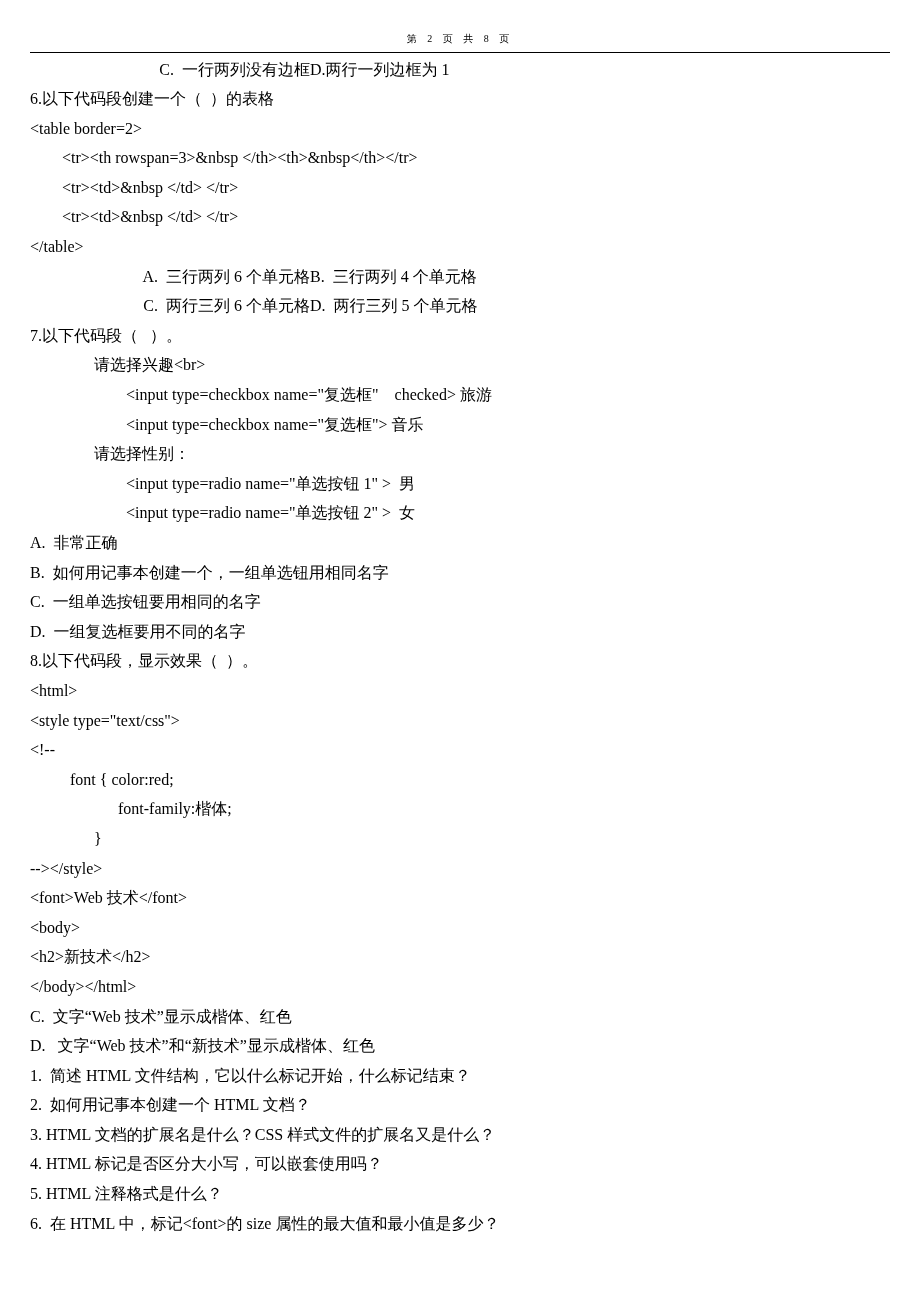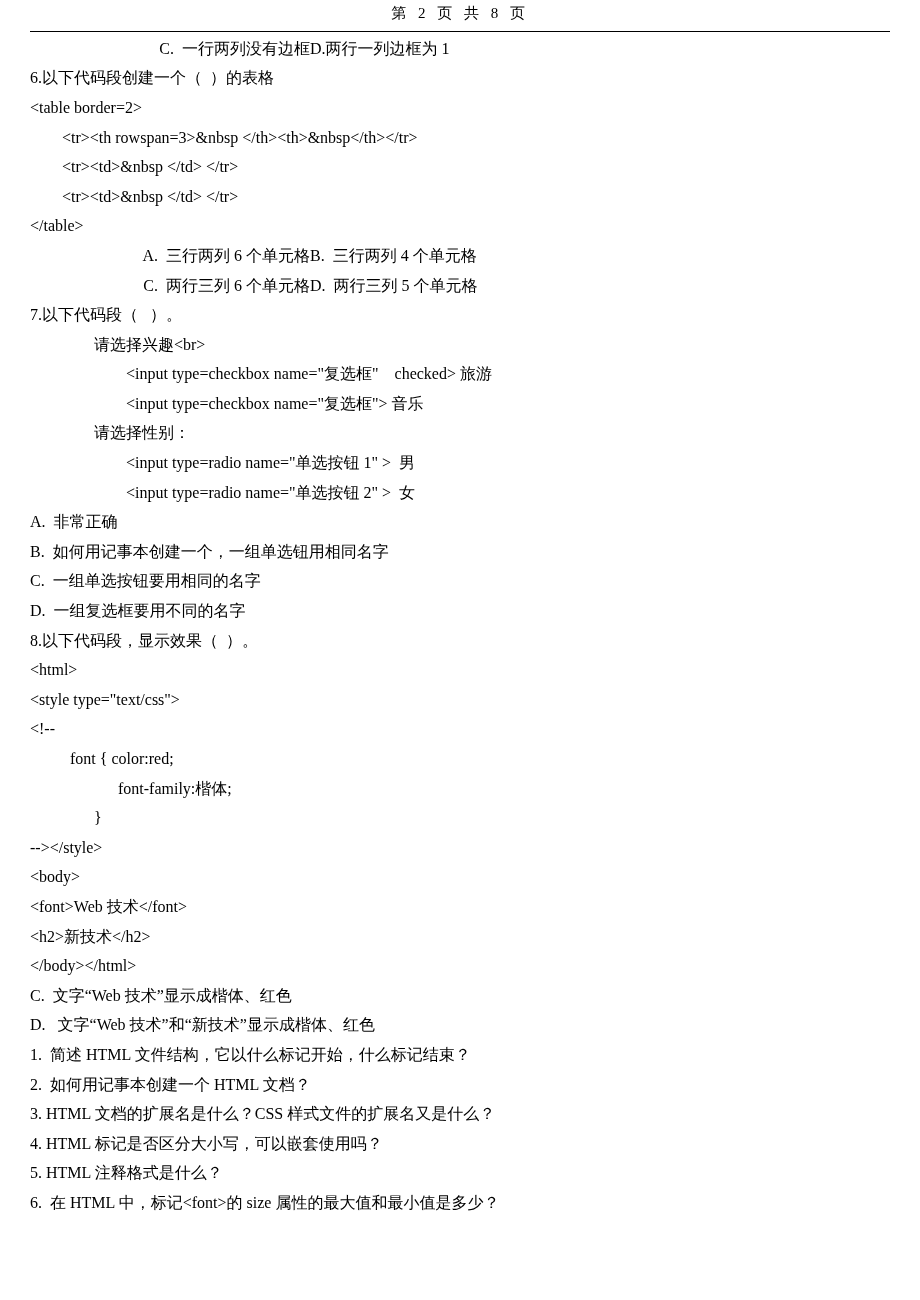--- a/index.html
+++ b/index.html
@@ -8,22 +8,23 @@
       height: 1300px;
       background: #fff;
       font-family: "SimSun", "宋体", serif;
       font-size: 16px;
       color: #000;
       line-height: 1.85;
       padding: 0;
     }
     .page-header {
       text-align: center;
-      font-size: 15px;
+      font-size: 10px;
       letter-spacing: 4px;
+      padding-top: 30px;
       padding-bottom: 0px;
     }
     .hrule {
       border: none;
       border-top: 1px solid #000;
       margin: 3px 30px 0px 30px;
     }
     .content {
       padding: 2px 30px 30px 30px;
     }
@@ -72,22 +73,22 @@
   <div class="line">C.  一组单选按钮要用相同的名字</div>
   <div class="line">D.  一组复选框要用不同的名字</div>
   <div class="line">8.以下代码段，显示效果（  ）。</div>
   <div class="line">&lt;html&gt;</div>
   <div class="line">&lt;style type="text/css"&gt;</div>
   <div class="line">&lt;!--</div>
   <div class="line" style="padding-left:2.5em;">font { color:red;</div>
   <div class="line" style="padding-left:5.5em;">font-family:楷体;</div>
   <div class="line" style="padding-left:4em;">}</div>
   <div class="line">--&gt;&lt;/style&gt;</div>
+  <div class="line">&lt;font&gt;Web 技术&lt;/font&gt;</div>
   <div class="line">&lt;body&gt;</div>
-  <div class="line">&lt;font&gt;Web 技术&lt;/font&gt;</div>
   <div class="line">&lt;h2&gt;新技术&lt;/h2&gt;</div>
   <div class="line">&lt;/body&gt;&lt;/html&gt;</div>
   <div class="line">C.  文字“Web 技术”显示成楷体、红色</div>
   <div class="line">D.   文字“Web 技术”和“新技术”显示成楷体、红色</div>
   <div class="line">1.  简述 HTML 文件结构，它以什么标记开始，什么标记结束？</div>
   <div class="line">2.  如何用记事本创建一个 HTML 文档？</div>
   <div class="line">3. HTML 文档的扩展名是什么？CSS 样式文件的扩展名又是什么？</div>
   <div class="line">4. HTML 标记是否区分大小写，可以嵌套使用吗？</div>
   <div class="line">5. HTML 注释格式是什么？</div>
   <div class="line">6.  在 HTML 中，标记&lt;font&gt;的 size 属性的最大值和最小值是多少？</div>

